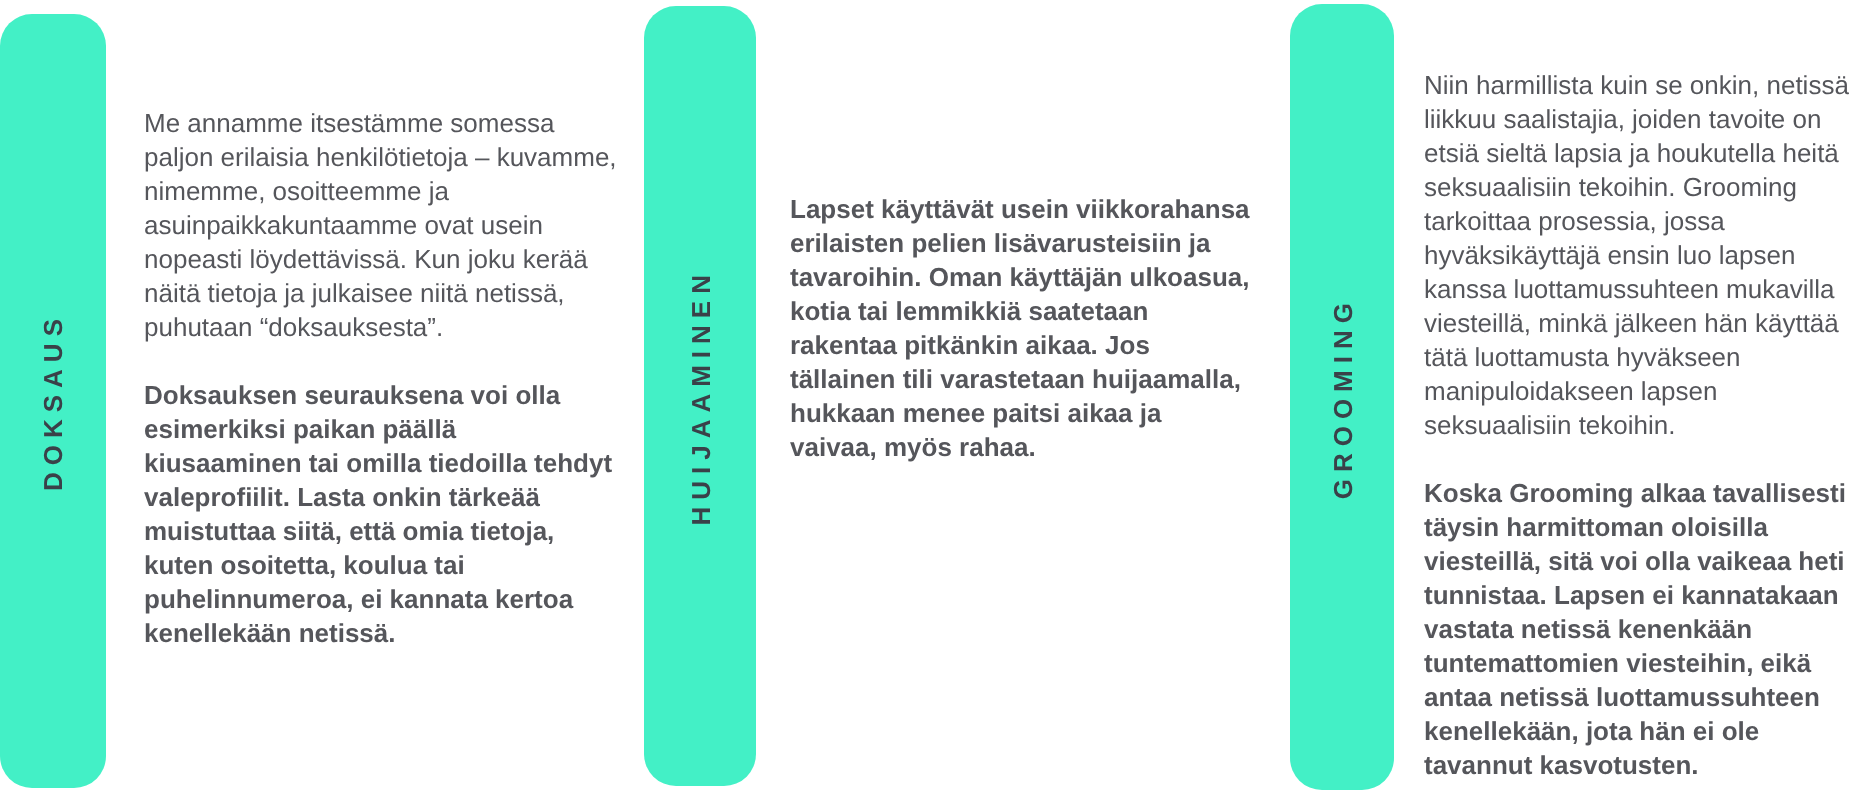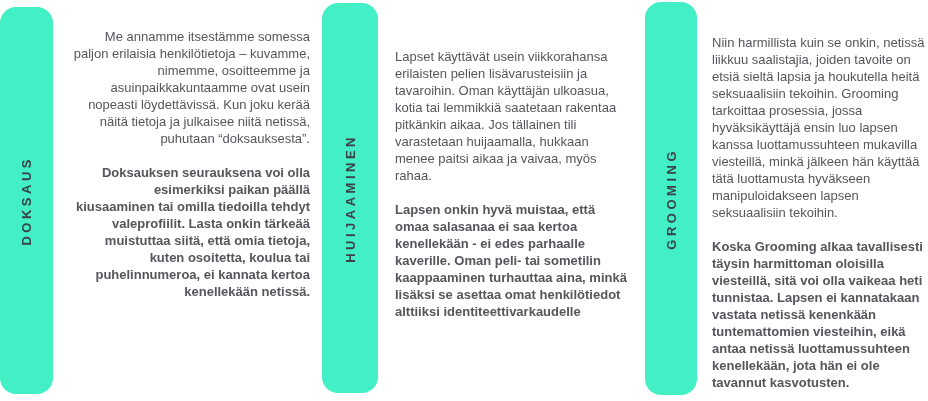--- a/index.html
+++ b/index.html
@@ -45,26 +45,26 @@
     color: var(--body-color);
     font-size: 13px;
     line-height: 17px;
   }
   .text-block p { margin-bottom: 17px; }
   .text-block p:last-child { margin-bottom: 0; font-weight: bold; }
 
   
   .card-1 { left: 0; }
   .card-1 .pill { margin-top: 7px; width: 53px; height: 387px; }
-  .card-1 .text-block { margin-left: 19px; padding-top: 28px; width: 238px; text-align: right; }
+  .card-1 .text-block { margin-left: 19px; padding-top: 53px; width: 238px; }
 
   
   .card-2 { left: 322px; }
   .card-2 .pill { margin-top: 3px; width: 56px; height: 390px; }
-  .card-2 .text-block { margin-left: 17px; padding-top: 48px; width: 232px; }
+  .card-2 .text-block { margin-left: 17px; padding-top: 48px; width: 232px; margin-top: 48px; }
 
   
   .card-3 { left: 645px; }
   .card-3 .pill { margin-top: 2px; width: 52px; height: 393px; }
   .card-3 .text-block { margin-left: 15px; padding-top: 34px; width: 216px; }
 </style>
 </head>
 <body>
 
 <div class="stage">
@@ -78,21 +78,20 @@
       <p>Doksauksen seurauksena voi olla esimerkiksi paikan päällä kiusaaminen tai omilla tiedoilla tehdyt valeprofiilit. Lasta onkin tärkeää muistuttaa siitä, että omia tietoja, kuten osoitetta, koulua tai puhelinnumeroa, ei kannata kertoa kenellekään netissä.</p>
     </div>
   </section>
 
   <section class="card card-2">
     <div class="pill">
       <span class="pill-label">HUIJAAMINEN</span>
     </div>
     <div class="text-block">
       <p>Lapset käyttävät usein viikkorahansa erilaisten pelien lisävarusteisiin ja tavaroihin. Oman käyttäjän ulkoasua, kotia tai lemmikkiä saatetaan rakentaa pitkänkin aikaa. Jos tällainen tili varastetaan huijaamalla, hukkaan menee paitsi aikaa ja vaivaa, myös rahaa.</p>
-      <p>Lapsen onkin hyvä muistaa, että omaa salasanaa ei saa kertoa kenellekään - ei edes parhaalle kaverille. Oman peli- tai sometilin kaappaaminen turhauttaa aina, minkä lisäksi se asettaa omat henkilötiedot alttiiksi identiteettivarkaudelle</p>
     </div>
   </section>
 
   <section class="card card-3">
     <div class="pill">
       <span class="pill-label">GROOMING</span>
     </div>
     <div class="text-block">
       <p>Niin harmillista kuin se onkin, netissä liikkuu saalistajia, joiden tavoite on etsiä sieltä lapsia ja houkutella heitä seksuaalisiin tekoihin. Grooming tarkoittaa prosessia, jossa hyväksikäyttäjä ensin luo lapsen kanssa luottamussuhteen mukavilla viesteillä, minkä jälkeen hän käyttää tätä luottamusta hyväkseen manipuloidakseen lapsen seksuaalisiin tekoihin.</p>
       <p>Koska Grooming alkaa tavallisesti täysin harmittoman oloisilla viesteillä, sitä voi olla vaikeaa heti tunnistaa. Lapsen ei kannatakaan vastata netissä kenenkään tuntemattomien viesteihin, eikä antaa netissä luottamussuhteen kenellekään, jota hän ei ole tavannut kasvotusten.</p>

